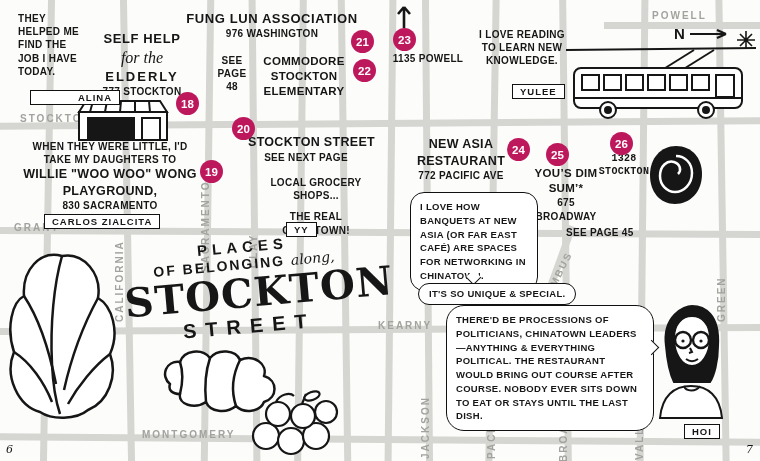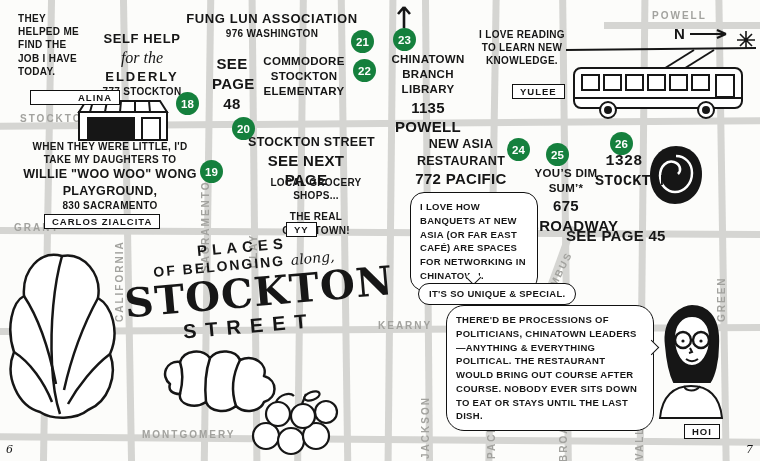--- a/index.html
+++ b/index.html
@@ -12,27 +12,27 @@
   .glh{height:7px;}
   
   .street{position:absolute;color:#a2a29e;font-weight:bold;font-size:10px;letter-spacing:2px;
           z-index:2;white-space:nowrap;}
   .street.v{transform:rotate(-90deg);transform-origin:left top;}
   .street.diag{transform:rotate(-64deg);transform-origin:left top;}
   
   .block{position:absolute;z-index:3;font-weight:bold;line-height:1.32;letter-spacing:0.3px;}
   .ctr{text-align:center;}
   .sm{font-size:10px;}
-  .xs{font-size:15px;}
+  .xs{font-size:10px;}
   .md{font-size:11.5px;}
   .lg{font-size:12.5px;}
   .xl{font-size:13px;letter-spacing:0.6px;}
   .script{font-family:Liberation Serif, serif;font-style:italic;font-weight:normal;font-size:16px;letter-spacing:0;}
   
-  .stop{position:absolute;width:23px;height:23px;border-radius:50%;background:#15803d;color:#fff;
+  .stop{position:absolute;width:23px;height:23px;border-radius:50%;background:#be185d;color:#fff;
         font-weight:bold;font-size:11.5px;display:flex;align-items:center;justify-content:center;z-index:5;}
   
   .namebox{position:absolute;background:#fff;border:1.6px solid #111;padding:1px 7px;
            font-weight:bold;font-size:9.5px;letter-spacing:1px;z-index:5;white-space:nowrap;}
   
   .bubble{position:absolute;background:#fff;border:1.7px solid #111;font-weight:bold;font-size:9.5px;
           line-height:1.45;z-index:4;letter-spacing:0.3px;padding:7px 9px;}
   .tail{position:absolute;width:11px;height:11px;background:#fff;border-right:1.7px solid #111;
         border-bottom:1.7px solid #111;z-index:4;}
   .ill{position:absolute;z-index:2;}
@@ -207,21 +207,20 @@
   <div class="block ctr" style="left:186px;top:10px;width:172px;">
     <div class="xl" style="white-space:nowrap;">FUNG LUN ASSOCIATION</div>
     <div class="sm">976 WASHINGTON</div>
   </div>
 
   <div class="block ctr xs" style="left:212px;top:54px;width:40px;">SEE PAGE 48</div>
 
   <div class="block ctr md" style="left:252px;top:54px;width:104px;">COMMODORE STOCKTON ELEMENTARY</div>
 
   <div class="block ctr" style="left:384px;top:52px;width:88px;">
-    <div class="md">CHINATOWN BRANCH LIBRARY</div>
     <div class="xs">1135 POWELL</div>
   </div>
 
   <div class="block ctr" style="left:20px;top:140px;width:180px;">
     <div class="sm">WHEN THEY WERE LITTLE, I'D TAKE MY DAUGHTERS TO</div>
     <div class="lg">WILLIE "WOO WOO" WONG PLAYGROUND,</div>
     <div class="sm">830 SACRAMENTO</div>
   </div>
   <div class="namebox" style="left:44px;top:214px;">CARLOS ZIALCITA</div>
 

